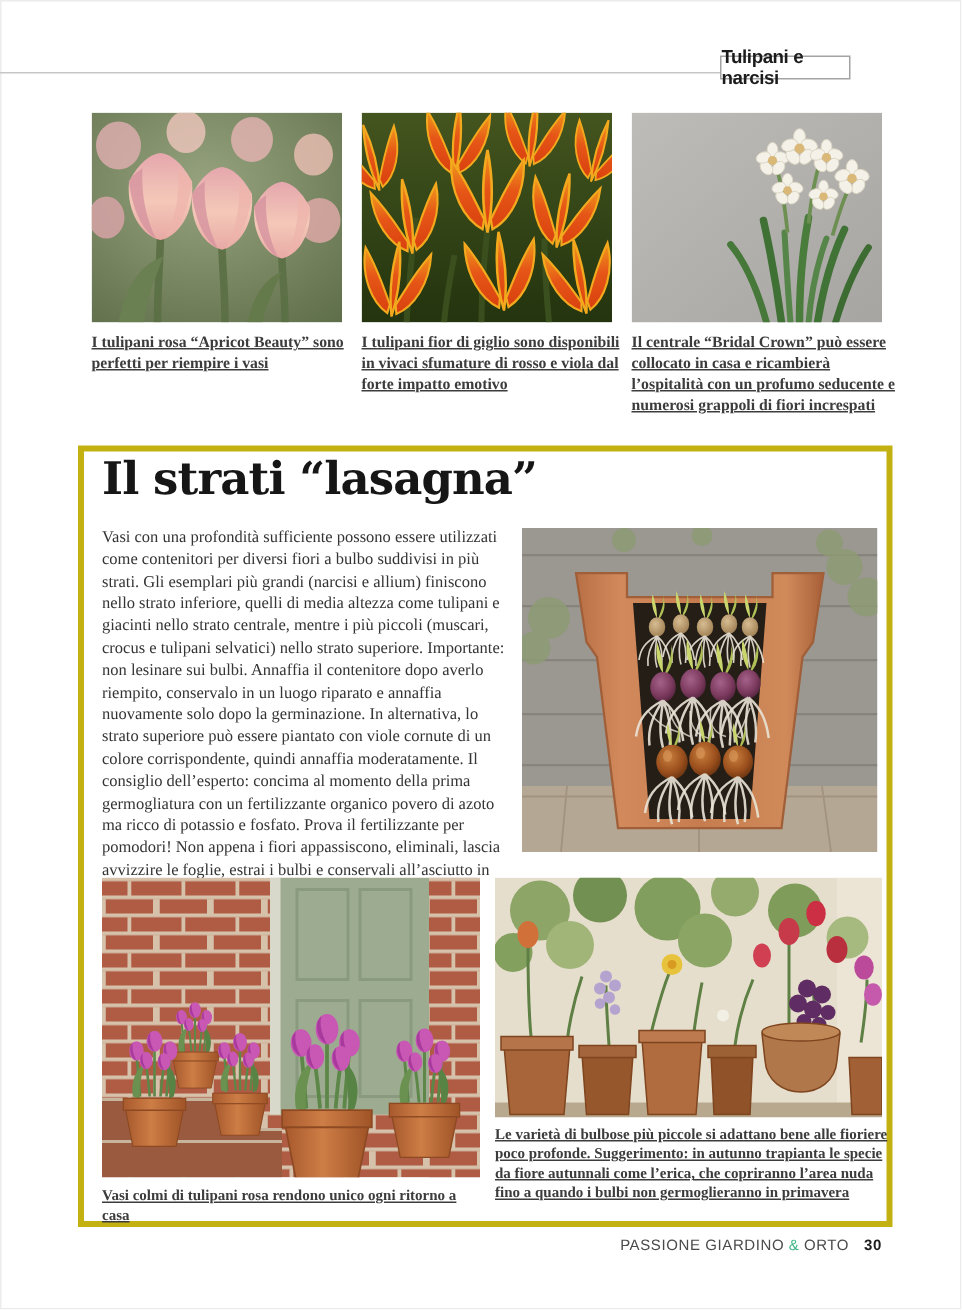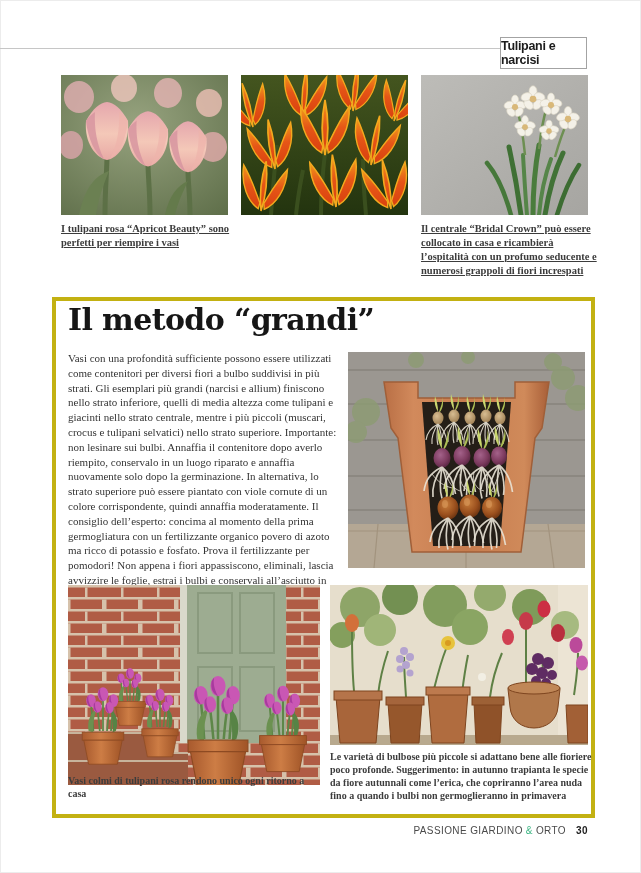--- a/index.html
+++ b/index.html
@@ -5,21 +5,21 @@
   * { margin:0; padding:0; box-sizing:border-box; }
   html,body { background:#fff; }
   #page {
     position:relative; width:641px; height:873px; background:#ffffff;
     font-family:"Liberation Serif", serif; overflow:hidden;
     outline:1px solid #ececec; outline-offset:-1px;
   }
   
   #header-rule { position:absolute; left:0; top:48px; width:508px; height:1px; background:#c6c6c6; }
   #section-tag {
-    position:absolute; left:500px; top:37px; width:87px; height:32px;
+    position:absolute; left:480px; top:37px; width:87px; height:16px;
     border:1px solid #a3a3a3; display:flex; align-items:center; justify-content:center;
     font-family:"Liberation Sans", sans-serif; font-weight:bold; font-size:12.5px;
     letter-spacing:-0.3px; color:#1c1c1c; background:#fff;
   }
   
   .photo { position:absolute; box-shadow:inset 0 0 0 1px rgba(0,0,0,.07); overflow:hidden; }
   .photo svg { display:block; width:100%; height:100%; }
   #photo-1 { left:61px;  top:75px; width:167px; height:140px; }
   #photo-2 { left:241px; top:75px; width:167px; height:140px; }
   #photo-3 { left:421px; top:75px; width:167px; height:140px; }
@@ -38,22 +38,22 @@
     font-family:"DejaVu Serif", serif; font-weight:bold; font-size:30px;
     letter-spacing:-0.6px; color:#161616;
   }
   #article-body {
     position:absolute; left:68px; top:351px; width:276px;
     font-size:11px; line-height:14.8px; color:#343434;
   }
   #photo-main { left:348px; top:352px; width:237px; height:216px; }
   #photo-bl { left:68px;  top:585px; width:252px; height:200px; }
   #photo-br { left:330px; top:585px; width:258px; height:160px; }
-  .bottom-caption { position:absolute; font-size:10px; line-height:13px; font-weight:bold; color:#3c3c3c; }
-  #caption-bl { left:68px;  top:774px; width:256px; }
+  .bottom-caption { position:absolute; font-size:10px; line-height:13px; font-weight:bold; color:#3c3c3c;text-decoration:underline; }
+  #caption-bl { left:68px;  top:791px; width:256px; }
   #caption-br { left:330px; top:750px; width:262px; }
   
   #footer {
     position:absolute; top:825px; right:53px;
     font-family:"Liberation Sans", sans-serif; font-size:10px; letter-spacing:0.4px;
     color:#4a4a4a; display:flex; align-items:baseline;
   }
   #footer .amp { color:#3cb583; margin:0 3px; }
   #footer .pagenum { font-weight:bold; color:#1d1d1d; margin-left:10px; }
 </style>
@@ -179,24 +179,25 @@
       <use href="#narc" transform="translate(94,32)"></use>
       <use href="#narc" transform="translate(112,24) scale(1.1)"></use>
       <use href="#narc" transform="translate(130,30)"></use>
       <use href="#narc" transform="translate(147,44) scale(1.05)"></use>
       <use href="#narc" transform="translate(104,52) scale(.95)"></use>
       <use href="#narc" transform="translate(128,56) scale(.9)"></use>
     </svg>
   </div>
 
   <div class="top-caption" id="caption-1">I tulipani rosa “Apricot Beauty” sono perfetti per riempire i vasi</div>
+  <div class="top-caption" id="caption-2">I tulipani fior di giglio sono disponibili in vivaci sfumature di rosso e viola dal forte impatto emotivo</div>
   <div class="top-caption" id="caption-3">Il centrale “Bridal Crown” può essere collocato in casa e ricambierà l’ospitalità con un profumo seducente e numerosi grappoli di fiori increspati</div>
 
   <div id="article-box"></div>
-  <h1 id="article-title">Il metodo “grandi”</h1>
+  <h1 id="article-title">Il strati “lasagna”</h1>
   <p id="article-body">Vasi con una profondità sufficiente possono essere utilizzati come contenitori per diversi fiori a bulbo suddivisi in più strati. Gli esemplari più grandi (narcisi e allium) finiscono nello strato inferiore, quelli di media altezza come tulipani e giacinti nello strato centrale, mentre i più piccoli (muscari, crocus e tulipani selvatici) nello strato superiore. Importante: non lesinare sui bulbi. Annaffia il contenitore dopo averlo riempito, conservalo in un luogo riparato e annaffia nuovamente solo dopo la germinazione. In alternativa, lo strato superiore può essere piantato con viole cornute di un colore corrispondente, quindi annaffia moderatamente. Il consiglio dell’esperto: concima al momento della prima germogliatura con un fertilizzante organico povero di azoto ma ricco di potassio e fosfato. Prova il fertilizzante per pomodori! Non appena i fiori appassiscono, eliminali, lascia avvizzire le foglie, estrai i bulbi e conservali all’asciutto in attesa di essere ripiantati nelle aiuole in autunno.</p>
 
   <div class="photo" id="photo-main">
     <svg viewBox="0 0 237 216" preserveAspectRatio="none">
       <defs>
         <radialGradient id="gBulbBrown" cx="40%" cy="35%" r="75%">
           <stop offset="0%" stop-color="#c97f3d"></stop>
             <stop offset="60%" stop-color="#9a4f1d"></stop>
             <stop offset="100%" stop-color="#5f2d0e"></stop>
         </radialGradient>

